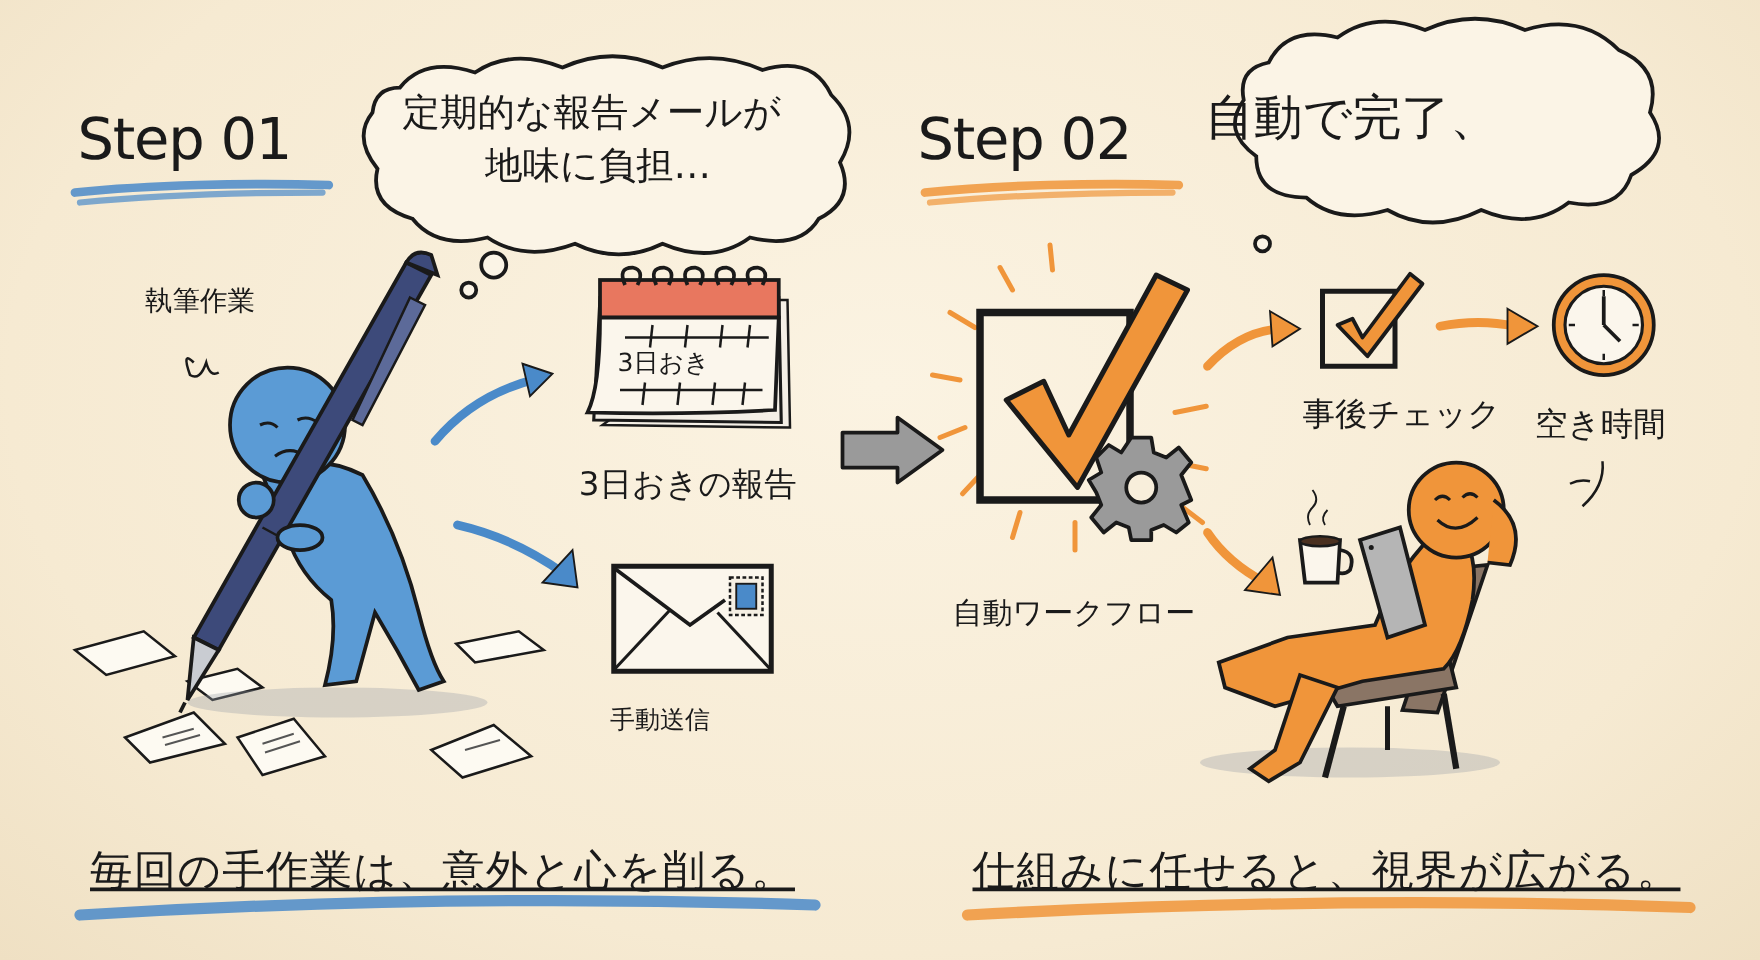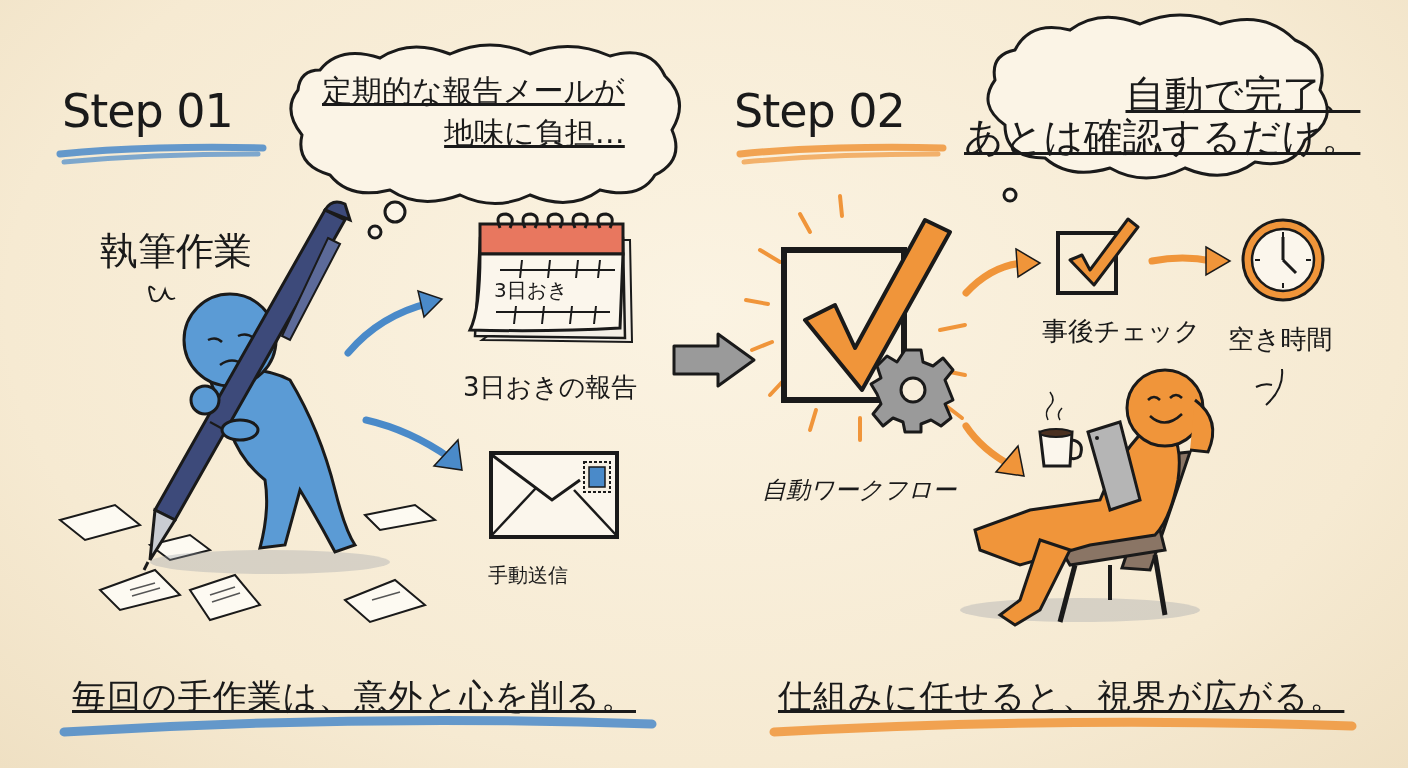--- a/index.html
+++ b/index.html
@@ -4,21 +4,21 @@
 <style>
   html, body { margin: 0; padding: 0; }
   body {
     width: 1408px; height: 768px; overflow: hidden; position: relative;
     background: radial-gradient(ellipse at 50% 40%, #fbf3e2 0%, #f6ead2 70%, #efe0c3 100%);
     font-family: "DejaVu Sans", sans-serif; color: #1a1a1a;
   }
   .abs { position: absolute; }
   .step-title { font-size: 46px; font-weight: normal; letter-spacing: -1px; font-family: "DejaVu Sans", sans-serif; }
   .label { font-size: 26px; white-space: nowrap; }
-  .bubble-text { font-size: 30px; line-height: 42px; text-align: right; white-space: nowrap; text-decoration: underline; }
+  .bubble-text { font-size: 30px; line-height: 42px; text-align: center; white-space: nowrap; }
   .caption { font-size: 34px; white-space: nowrap; letter-spacing: 1px; text-decoration: underline; }
   svg { overflow: visible; }
 </style>
 </head>
 <body>
 
 <div class="abs step-title" style="left:62px; top:84px;">Step 01</div>
 <svg class="abs" style="left:58px; top:140px;" width="210" height="30">
   <path d="M2 14 C60 8, 140 6, 205 8" stroke="#4a8ac9" stroke-width="7" fill="none" stroke-linecap="round" opacity="0.85"></path>
   <path d="M6 22 C70 16, 140 14, 200 14" stroke="#4a8ac9" stroke-width="5" fill="none" stroke-linecap="round" opacity="0.7"></path>
@@ -27,21 +27,21 @@
 <svg class="abs" style="left:280px; top:40px;" width="410" height="200">
   <path d="M40 30 Q60 5 100 18 Q130 -2 170 14 Q210 -4 250 14 Q290 -2 330 16 Q370 4 385 36 Q410 60 392 90 Q405 120 375 135 Q360 160 320 150 Q290 172 250 155 Q215 172 180 155 Q140 170 110 150 Q70 160 50 135 Q15 125 22 95 Q2 70 18 50 Q20 30 40 30 Z" fill="#fbf4e6" stroke="#1a1a1a" stroke-width="3"></path>
   <circle cx="115" cy="172" r="10" fill="#fbf4e6" stroke="#1a1a1a" stroke-width="3"></circle>
   <circle cx="95" cy="192" r="6" fill="#fbf4e6" stroke="#1a1a1a" stroke-width="3"></circle>
 </svg>
 <div class="abs bubble-text" style="left:322px; top:70px;">
   <div>定期的な報告メールが</div>
   <div style="padding-left:10px;">地味に負担…</div>
 </div>
 
-<div class="abs label" style="left:100px; top:226px; font-size:38px;">執筆作業</div>
+<div class="abs label" style="left:116px; top:226px; font-size:22px;">執筆作業</div>
 
 <svg class="abs" style="left:60px; top:190px;" width="400" height="440">
 
   <g fill="#fdfaf2" stroke="#1a1a1a" stroke-width="2">
     <polygon points="0,330 55,315 80,335 25,350"></polygon>
     <polygon points="40,400 95,380 120,405 60,420"></polygon>
     <polygon points="130,400 175,385 200,415 150,430"></polygon>
     <polygon points="90,355 130,345 150,360 110,370"></polygon>
     <polygon points="305,325 355,315 375,330 320,340"></polygon>
     <polygon points="285,410 335,390 365,415 310,432"></polygon>
@@ -139,21 +139,20 @@
   <path d="M2 14 C60 8, 140 6, 205 8" stroke="#f0953a" stroke-width="7" fill="none" stroke-linecap="round" opacity="0.85"></path>
   <path d="M6 22 C70 16, 140 14, 200 14" stroke="#f0953a" stroke-width="5" fill="none" stroke-linecap="round" opacity="0.7"></path>
 </svg>
 
 <svg class="abs" style="left:975px; top:0px;" width="370" height="220">
   <path d="M40 50 Q55 20 95 30 Q125 8 165 24 Q205 6 245 24 Q290 10 320 40 Q355 55 345 90 Q365 120 330 140 Q320 170 280 162 Q250 185 210 168 Q170 188 135 168 Q95 180 70 158 Q30 158 30 125 Q2 105 20 80 Q15 55 40 50 Z" fill="#fbf4e6" stroke="#1a1a1a" stroke-width="3"></path>
   <circle cx="35" cy="195" r="6" fill="#fbf4e6" stroke="#1a1a1a" stroke-width="3"></circle>
 </svg>
 <div class="abs bubble-text" style="left:964px; top:74px; font-size:39px;">
   <div>自動で完了、</div>
-  <div>あとは確認するだけ。</div>
 </div>
 
 <svg class="abs" style="left:740px; top:190px;" width="240" height="260">
   <g stroke="#f0953a" stroke-width="4" stroke-linecap="round">
     <line x1="20" y1="60" x2="40" y2="72"></line>
       <line x1="6" y1="110" x2="28" y2="114"></line>
     <line x1="12" y1="160" x2="32" y2="152"></line>
       <line x1="30" y1="205" x2="44" y2="190"></line>
     <line x1="70" y1="240" x2="76" y2="220"></line>
       <line x1="120" y1="250" x2="120" y2="228"></line>
@@ -165,21 +164,21 @@
   </g>
   <rect x="44" y="60" width="120" height="150" fill="none" stroke="#1a1a1a" stroke-width="6"></rect>
   <path d="M65 130 L95 115 L115 158 L185 30 L210 42 L122 200 Z" fill="#f0953a" stroke="#1a1a1a" stroke-width="4" stroke-linejoin="round"></path>
 </svg>
 <svg class="abs" style="left:868px; top:345px;" width="90" height="90">
   <g transform="translate(45,45)">
     <path d="M-8 -40 L8 -40 L10 -28 L20 -24 L30 -32 L40 -20 L32 -10 L36 0 L40 10 L32 14 L38 28 L28 36 L18 30 L8 34 L8 42 L-8 42 L-10 32 L-20 28 L-30 36 L-40 24 L-32 14 L-36 4 L-42 -6 L-32 -12 L-36 -24 L-26 -34 L-16 -28 Z" fill="#9a9a9a" stroke="#1a1a1a" stroke-width="3" stroke-linejoin="round"></path>
     <circle cx="0" cy="0" r="12" fill="#f8eedb" stroke="#1a1a1a" stroke-width="3"></circle>
   </g>
 </svg>
-<div class="abs label" style="left:762px; top:474px; font-size:24px;font-style:italic;">自動ワークフロー</div>
+<div class="abs label" style="left:762px; top:474px; font-size:24px;">自動ワークフロー</div>
 
 <svg class="abs" style="left:962px; top:245px;" width="80" height="55">
   <path d="M4 48 Q30 20 62 18" stroke="#f0953a" stroke-width="7" fill="none" stroke-linecap="round"></path>
   <polygon points="54,4 78,18 56,32" fill="#f0953a" stroke="#1a1a1a" stroke-width="1.5"></polygon>
 </svg>
 <svg class="abs" style="left:962px; top:420px;" width="75" height="60">
   <path d="M4 6 Q20 30 50 46" stroke="#f0953a" stroke-width="7" fill="none" stroke-linecap="round"></path>
   <polygon points="56,26 62,56 34,52" fill="#f0953a" stroke="#1a1a1a" stroke-width="1.5"></polygon>
 </svg>
 <svg class="abs" style="left:1148px; top:245px;" width="85" height="35">

